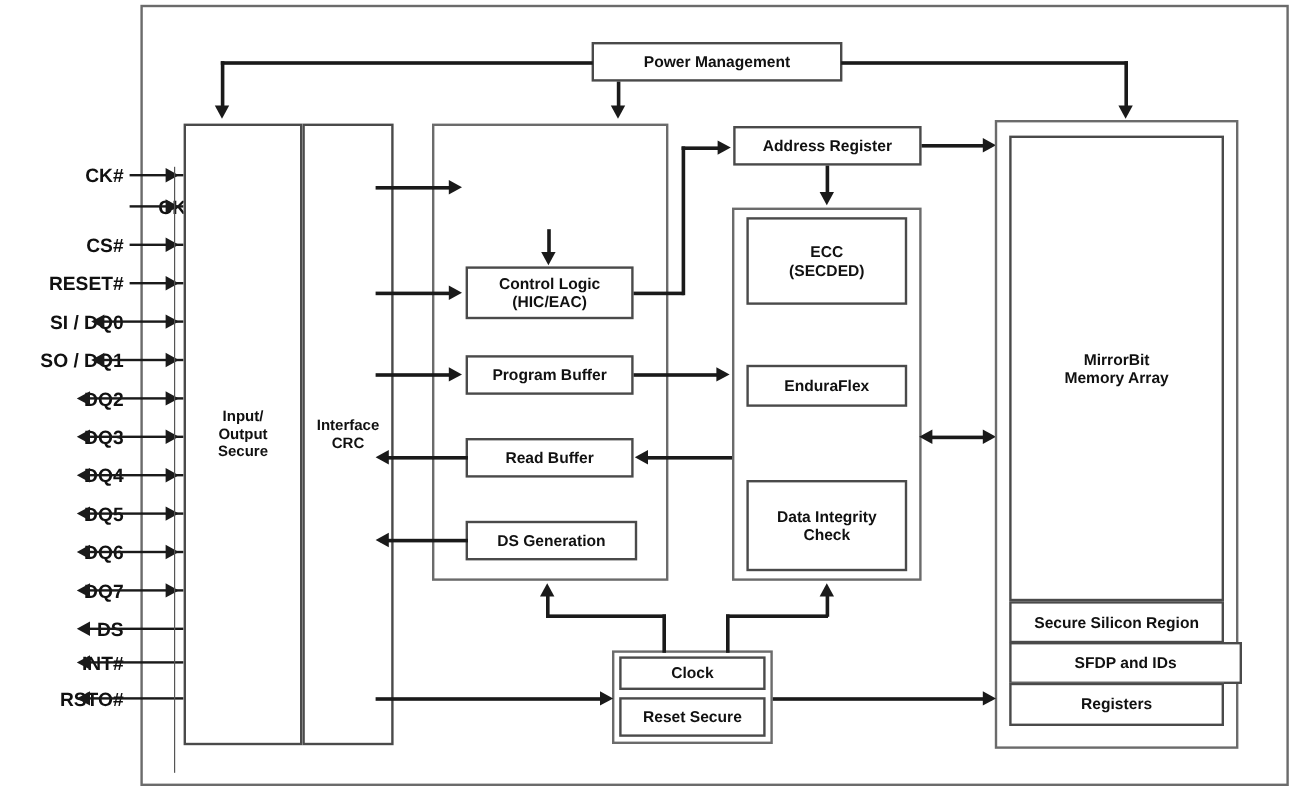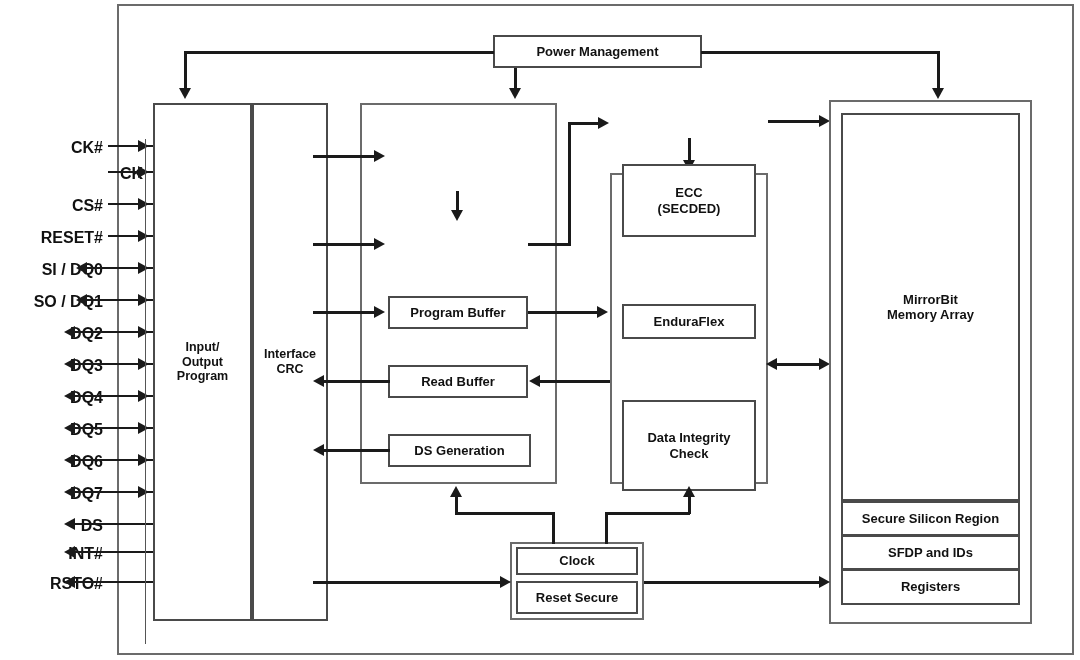--- a/index.html
+++ b/index.html
@@ -47,21 +47,21 @@
   .sig{ font-size:16px; }
 </style>
 </head>
 <body>
 
 <div id="stage">
 
   <div class="chipframe" style="left:117px;top:4px;width:957px;height:651px;"></div>
 
   <div class="plain sig" style="left:0px;top:139px;width:103px;">CK#</div>
-  <div class="plain sig" style="left:4px;top:165px;width:103px;padding-left:36px;">CK</div>
+  <div class="plain sig" style="left:16px;top:165px;width:103px;padding-left:36px;">CK</div>
   <div class="plain sig" style="left:0px;top:197px;width:103px;">CS#</div>
   <div class="plain sig" style="left:0px;top:229px;width:103px;">RESET#</div>
   <div class="plain sig" style="left:0px;top:261px;width:103px;">SI / DQ0</div>
   <div class="plain sig" style="left:0px;top:293px;width:103px;">SO / DQ1</div>
   <div class="plain sig" style="left:0px;top:325px;width:103px;">DQ2</div>
   <div class="plain sig" style="left:0px;top:357px;width:103px;">DQ3</div>
   <div class="plain sig" style="left:0px;top:389px;width:103px;">DQ4</div>
   <div class="plain sig" style="left:0px;top:421px;width:103px;">DQ5</div>
   <div class="plain sig" style="left:0px;top:453px;width:103px;">DQ6</div>
   <div class="plain sig" style="left:0px;top:485px;width:103px;">DQ7</div>
@@ -135,30 +135,34 @@
   <div class="vline" style="left:514px;top:68px;width:3px;height:22px;"></div>
   <div class="ar ar-d" style="left:509px;top:88px;"></div>
 
   <div class="hline" style="left:701px;top:51px;width:239px;height:3px;"></div>
   <div class="vline" style="left:937px;top:51px;width:3px;height:39px;"></div>
   <div class="ar ar-d" style="left:932px;top:88px;"></div>
 
   <div class="box" style="left:153px;top:103px;width:99px;height:518px;flex-direction:column;font-size:12.5px;text-align:center;">
     <span>Input/</span>
     <span>Output</span>
-    <span>Program</span>
+    <span>Secure</span>
   </div>
   <div class="box" style="left:252px;top:103px;width:76px;height:518px;flex-direction:column;font-size:12.5px;">
     <span>Interface</span>
     <span>CRC</span>
   </div>
 
   <div class="chipframe" style="left:360px;top:103px;width:197px;height:381px;"></div>
 
 
+  <div class="box lbl" style="left:388px;top:222px;width:140px;height:44px;flex-direction:column;">
+    <span>Control Logic</span>
+    <span>(HIC/EAC)</span>
+  </div>
 
   <div class="box lbl" style="left:388px;top:296px;width:140px;height:33px;">
     <span>Program Buffer</span>
   </div>
 
   <div class="box lbl" style="left:388px;top:365px;width:140px;height:33px;">
     <span>Read Buffer</span>
   </div>
 
   <div class="box lbl" style="left:388px;top:434px;width:143px;height:33px;">
@@ -187,59 +191,62 @@
 
   <div class="hline" style="left:317px;top:380px;width:73px;height:3px;"></div>
   <div class="ar ar-l" style="left:313px;top:375px;"></div>
 
   <div class="hline" style="left:534px;top:380px;width:76px;height:3px;"></div>
   <div class="ar ar-l" style="left:529px;top:375px;"></div>
 
   <div class="hline" style="left:317px;top:449px;width:73px;height:3px;"></div>
   <div class="ar ar-l" style="left:313px;top:444px;"></div>
 
+  <div class="box lbl" style="left:611px;top:105px;width:157px;height:33px;">
+    <span>Address Register</span>
+  </div>
 
   <div class="hline" style="left:768px;top:120px;width:58px;height:3px;"></div>
   <div class="ar ar-r" style="left:819px;top:115px;"></div>
 
   <div class="vline" style="left:688px;top:138px;width:3px;height:23px;"></div>
   <div class="ar ar-d" style="left:683px;top:160px;"></div>
 
   <div class="chipframe" style="left:610px;top:173px;width:158px;height:311px;"></div>
 
-  <div class="box lbl" style="left:622px;top:164px;width:134px;height:73px;flex-direction:column;">
+  <div class="box lbl" style="left:622px;top:181px;width:134px;height:73px;flex-direction:column;">
     <span>ECC</span>
     <span>(SECDED)</span>
   </div>
 
   <div class="box lbl" style="left:622px;top:304px;width:134px;height:35px;">
     <span>EnduraFlex</span>
   </div>
 
-  <div class="box lbl" style="left:622px;top:400px;width:134px;height:91px;flex-direction:column;">
+  <div class="box lbl" style="left:622px;top:400px;width:134px;height:76px;flex-direction:column;">
     <span>Data Integrity</span>
     <span>Check</span>
   </div>
 
   <div class="hline" style="left:772px;top:363px;width:54px;height:3px;"></div>
   <div class="ar ar-l" style="left:766px;top:358px;"></div>
   <div class="ar ar-r" style="left:819px;top:358px;"></div>
 
   <div class="chipframe" style="left:829px;top:100px;width:203px;height:524px;"></div>
 
   <div class="box" style="left:841px;top:113px;width:179px;height:388px;flex-direction:column;font-size:13px;">
     <span>MirrorBit</span>
     <span>Memory Array</span>
   </div>
 
   <div class="box lbl" style="left:841px;top:501px;width:179px;height:35px;">
     <span>Secure Silicon Region</span>
   </div>
 
-  <div class="box lbl" style="left:841px;top:535px;width:179px;height:35px;">
+  <div class="box lbl" style="left:841px;top:535px;width:194px;height:35px;">
     <span>SFDP and IDs</span>
   </div>
 
   <div class="box lbl" style="left:841px;top:569px;width:179px;height:36px;">
     <span>Registers</span>
   </div>
 
   <div class="chipframe" style="left:510px;top:542px;width:134px;height:78px;"></div>
 
   <div class="box lbl" style="left:516px;top:547px;width:122px;height:28px;">

